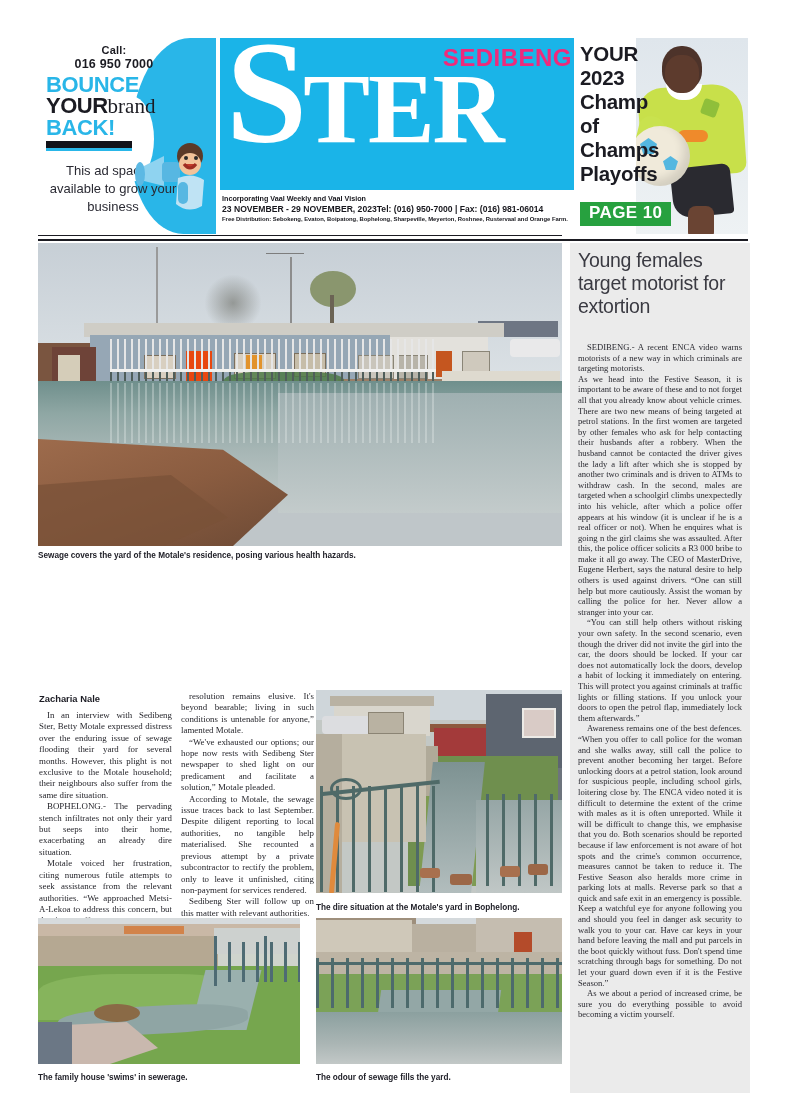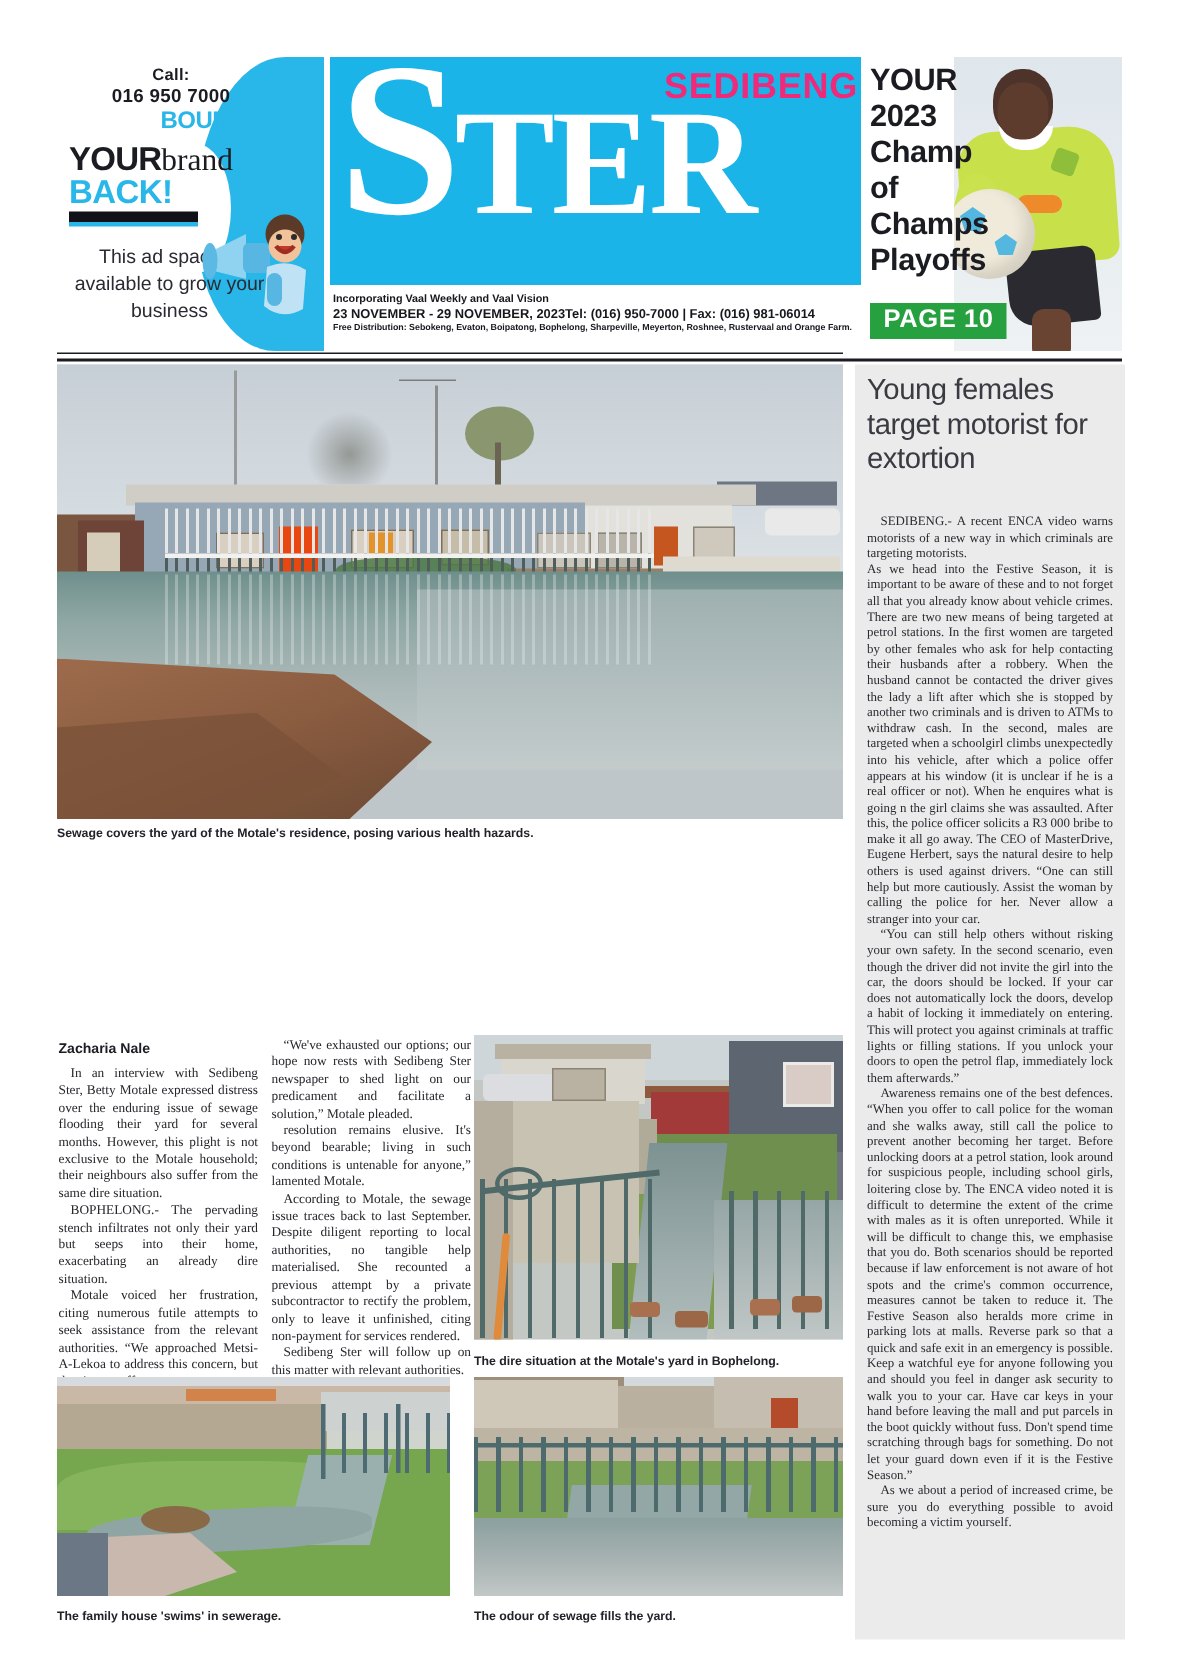--- a/index.html
+++ b/index.html
@@ -34,22 +34,22 @@
   }
   .ad-call{
     position:absolute;left:0;top:6px;width:152px;text-align:center;
     font-size:11px;font-weight:bold;color:#1b1b22;letter-spacing:.2px;
   }
   .ad-phone{
     position:absolute;left:0;top:19px;width:152px;text-align:center;
     font-size:12.5px;font-weight:bold;color:#1b1b22;letter-spacing:.2px;
   }
   .ad-l1{
-    position:absolute;left:8px;top:34px;width:128px;text-align:right;
-    font-size:16px;font-weight:bold;color:#29b6e8;letter-spacing:-.4px;
+    position:absolute;left:8px;top:34px;width:128px;text-align:left;
+    font-size:22px;font-weight:bold;color:#29b6e8;letter-spacing:-.4px;
   }
   .ad-l2{position:absolute;left:8px;top:55px;width:150px;white-space:nowrap;}
   .ad-l2 b{font-size:22px;font-weight:bold;color:#1b1b22;letter-spacing:-.5px;}
   .ad-l2 i{font-size:21px;font-style:normal;font-family:"Liberation Serif",serif;color:#1b1b22;}
   .ad-l3{
     position:absolute;left:8px;top:77px;
     font-size:22px;font-weight:bold;color:#29b6e8;letter-spacing:-.4px;
   }
   .ad-rule{position:absolute;left:8px;top:103px;width:86px;height:7px;background:#111118;}
   .ad-rule2{position:absolute;left:8px;top:110px;width:86px;height:3px;background:#29b6e8;}
@@ -410,22 +410,22 @@
 
   <div class="byline">Zacharia Nale</div>
 
   <div class="col col1">
     <p>In an interview with Sedibeng Ster, Betty Motale expressed distress over the enduring issue of sewage flooding their yard for several months. However, this plight is not exclusive to the Motale household; their neighbours also suffer from the same dire situation.</p>
     <p>BOPHELONG.- The pervading stench infiltrates not only their yard but seeps into their home, exacerbating an already dire situation.</p>
     <p>Motale voiced her frustration, citing numerous futile attempts to seek assistance from the relevant authorities. “We approached Metsi-A-Lekoa to address this concern, but despite our efforts,</p>
   </div>
 
   <div class="col col2">
+    <p>resolution remains elusive. It's beyond bearable; living in such conditions is untenable for anyone,” lamented Motale.</p>
     <p>“We've exhausted our options; our hope now rests with Sedibeng Ster newspaper to shed light on our predicament and facilitate a solution,” Motale pleaded.</p>
-    <p>resolution remains elusive. It's beyond bearable; living in such conditions is untenable for anyone,” lamented Motale.</p>
     <p>According to Motale, the sewage issue traces back to last September. Despite diligent reporting to local authorities, no tangible help materialised. She recounted a previous attempt by a private subcontractor to rectify the problem, only to leave it unfinished, citing non-payment for services rendered.</p>
     <p>Sedibeng Ster will follow up on this matter with relevant authorities.</p>
   </div>
 
   <div class="photo-mid">
     <div class="pm-sky"></div>
     <div class="pm-houseL"></div>
     <div class="pm-roofL"></div>
     <div class="pm-car"></div>
     <div class="pm-winL"></div>

